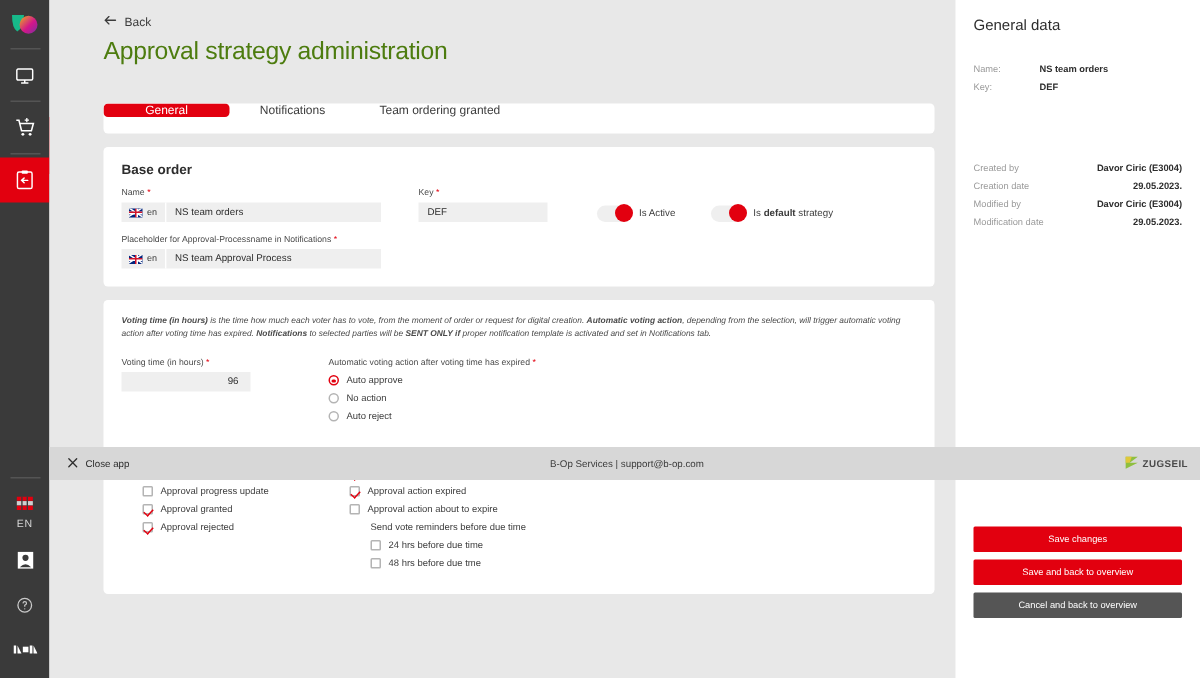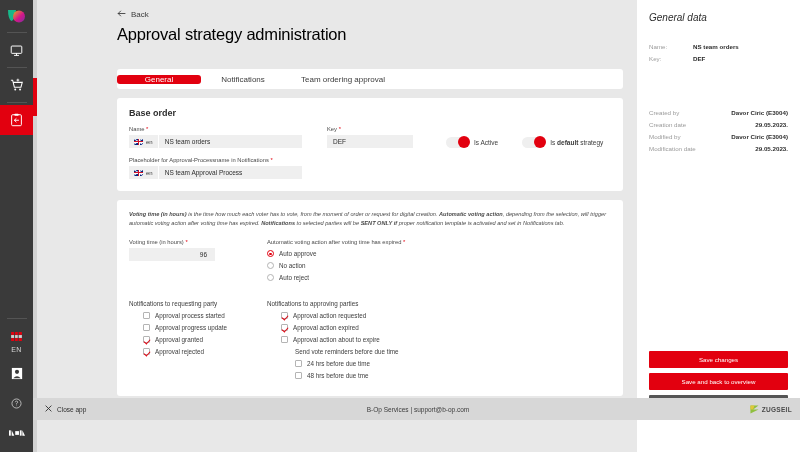--- a/index.html
+++ b/index.html
@@ -4,24 +4,23 @@
 <style>
   * { box-sizing: border-box; margin: 0; padding: 0; }
   html, body {
     width: 800px; height: 452px;
     font-family: "Liberation Sans", sans-serif;
     background: #e8e8e8;
     overflow: hidden;
   }
   .app {
     position: relative;
-    width: 800px; height: 420px;
+    width: 800px; height: 320px;
     display: flex;
     background: #e8e8e8;
-    gap: 48px;
   }
 
   
   .rail {
     width: 33px; height: 452px;
     background: #3a3a3a;
     display: flex; flex-direction: column; align-items: center;
     flex: 0 0 33px;
     position: relative;
   }
@@ -68,28 +67,28 @@
   }
   .center {
     flex: 1 1 auto; padding: 10px 14px 0 32px; min-width: 0;
   }
 
   .back-link {
     display: flex; align-items: center; gap: 5px;
     font-size: 8px; color: #3c3c3c; margin-bottom: 6px; width: fit-content;
   }
   .page-title {
-    font-size: 16.5px; color: #000000; font-weight: 400; letter-spacing: -.2px;
+    font-size: 16.5px; color: #4d7c0f; font-weight: 400; letter-spacing: -.2px;
     margin-bottom: 25px;
   }
 
   
   .tabbar {
     background: #fff; border-radius: 3px; display: flex;
-    height: 20px; align-items: center; overflow: hidden;
+    height: 20px; align-items: flex-start; overflow: hidden;
     margin-bottom: 9px;
     margin-top: 13px;
   }
   .tab {
     display: flex; align-items: center; justify-content: center;
     font-size: 8px; color: #3c3c3c; padding: 0 16px; min-width: 84px;
   }
   .tab.active { background: #e2000f; color: #fff; border-radius: 3px; }
 
   
@@ -174,21 +173,21 @@
   .sub-note { font-size: 6.3px; color: #3c3c3c; margin: 0 0 5px 14px; }
   .indent { margin-left: 14px; }
 
   
   .rightpanel {
     width: 163px; flex: 0 0 163px; background: #fff;
     display: flex; flex-direction: column;
     padding: 12px 12px 10px 12px;
     height: 452px;
   }
-  .rp-title { font-size: 10px; color: #2d2d2d; margin-bottom: 20px; font-style: italic; }
+  .rp-title { font-size: 10px; color: #2d2d2d; margin-bottom: 20px; }
   .rp-row { display: flex; margin-bottom: 5px; font-size: 6.2px; }
   .rp-key { color: #9a9a9a; width: 44px; flex: 0 0 44px; }
   .rp-val { color: #2d2d2d; font-weight: bold; }
   .rp-row.spread { justify-content: space-between; }
   .rp-row.spread .rp-key { width: auto; flex: 0 0 auto; }
   .rp-meta { margin-top: 42px; }
   .rp-actions { margin-top: auto; display: flex; flex-direction: column; gap: 5px; padding-bottom: 30px;}
   .btn {
     height: 17px; display: flex; align-items: center; justify-content: center;
     font-size: 6.2px; color: #fff; border-radius: 1px;
@@ -307,21 +306,21 @@
             </svg>
           </span>
           <span>Back</span>
         </div>
 
         <div class="page-title">Approval strategy administration</div>
 
         <div class="tabbar">
           <div class="tab active">General</div>
           <div class="tab">Notifications</div>
-          <div class="tab">Team ordering approval</div>
+          <div class="tab">Team ordering granted</div>
         </div>
 
         <div class="card">
           <div class="card-title">Base order</div>
 
           <div class="row" style="gap:0;">
             <div style="width:190px;">
               <div class="field-label">
                 <span>Name</span>
                 <span class="req">*</span>

